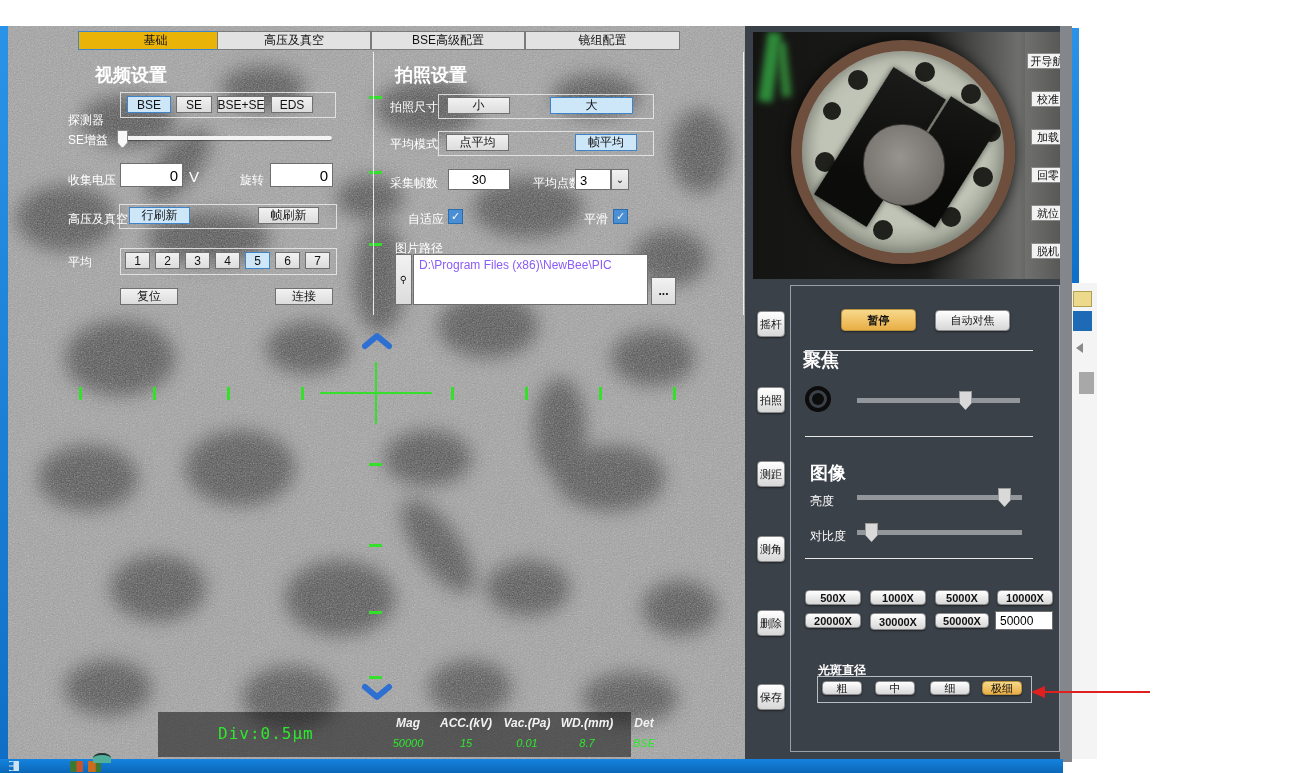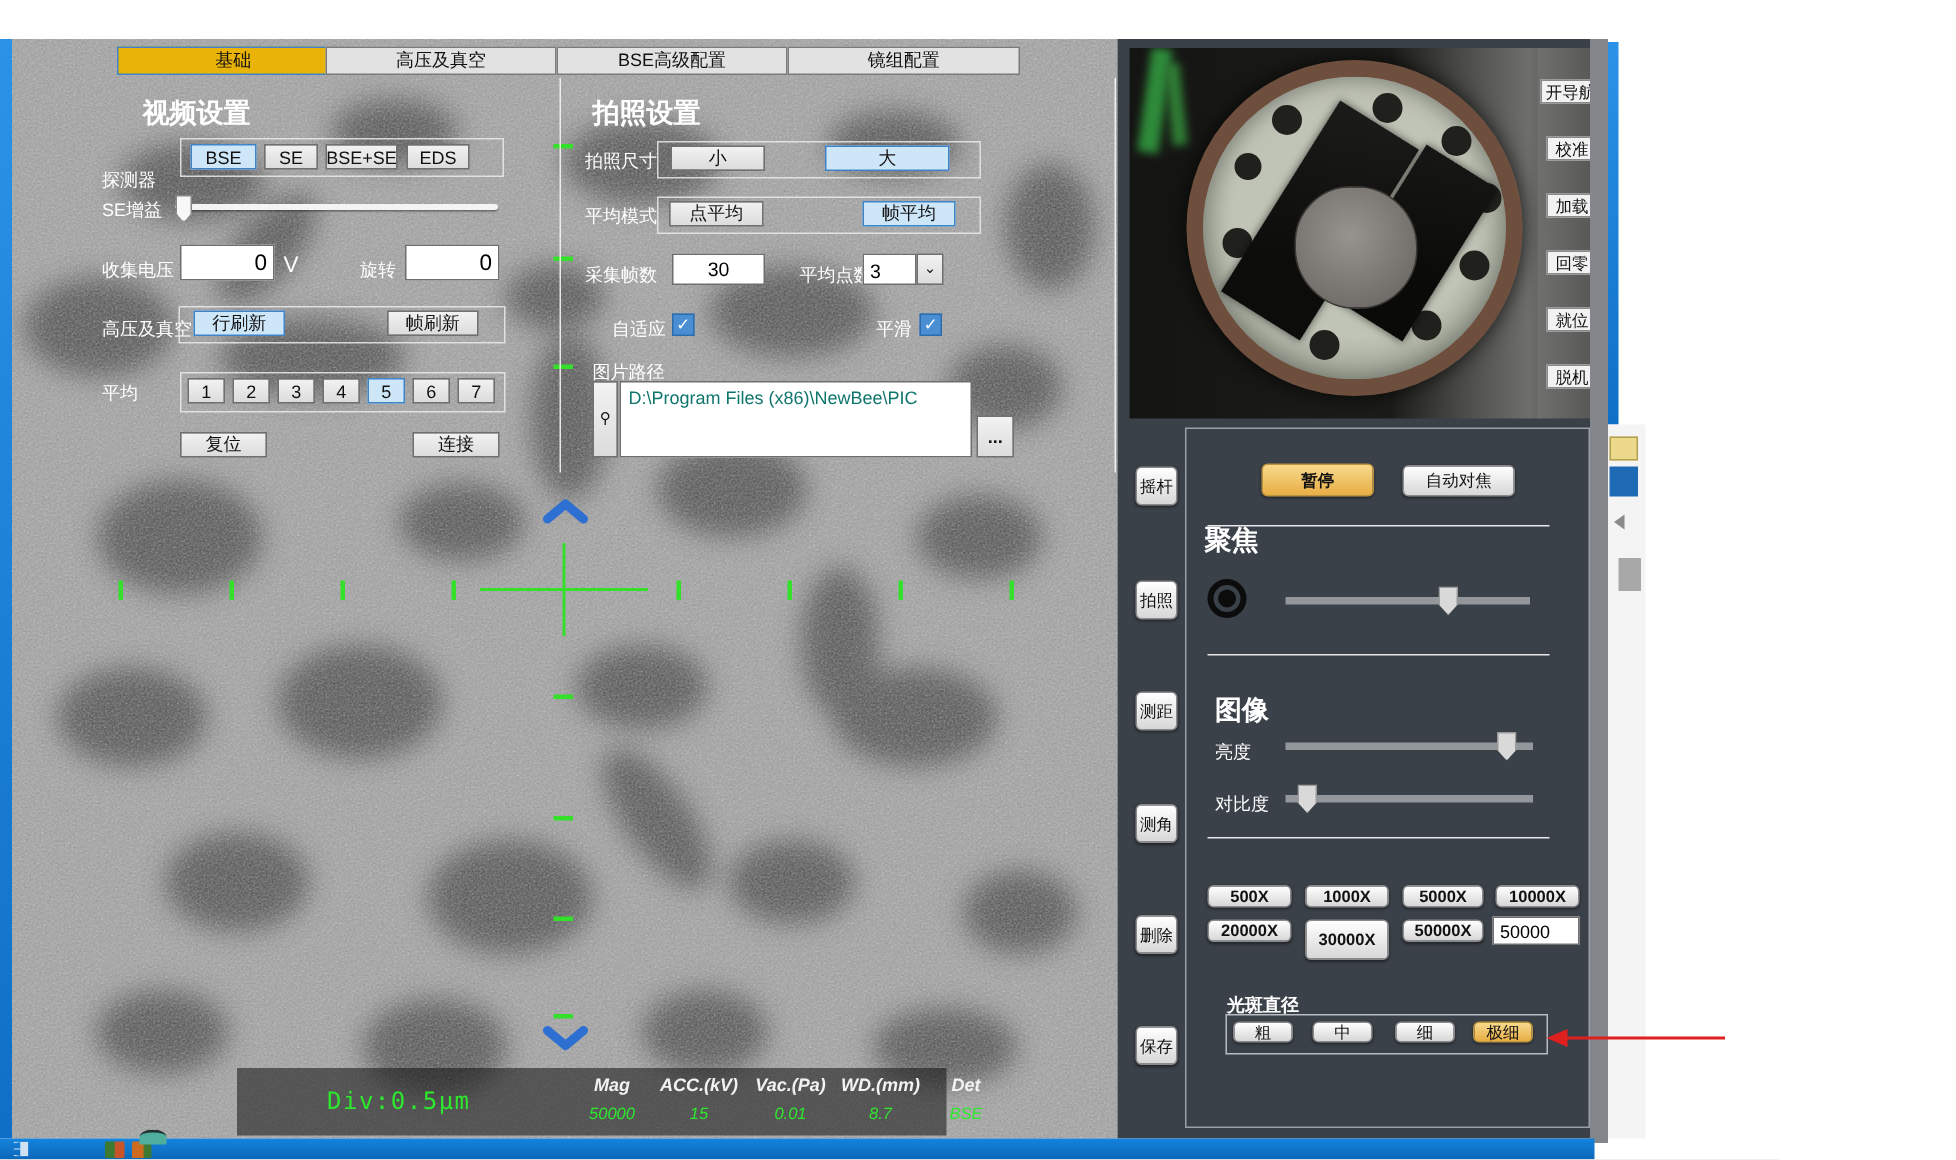--- a/index.html
+++ b/index.html
@@ -288,21 +288,21 @@
       </div>
   <div class="abs wlabel" style="left:584px;top:211px;">平滑</div>
   <div class="abs checkbox" style="left:613px;top:209px;">
         <span>✓</span>
       </div>
 
   <div class="abs wlabel" style="left:395px;top:240px;">图片路径</div>
   <div class="abs btn" style="left:395px;top:254px;width:17px;height:51px;font-size:10px;">
         <span>⚲</span>
       </div>
-  <div class="abs" style="left:413px;top:254px;width:235px;height:51px;background:#fff;border:1px solid #6e6e6e;box-sizing:border-box;font-size:12px;color:#0f766e;padding:3px 5px;">D:\Program Files (x86)\NewBee\PIC</div>
+  <div class="abs" style="left:413px;top:254px;width:235px;height:51px;background:#fff;border:1px solid #6e6e6e;box-sizing:border-box;font-size:12px;color:#8b5cf6;padding:3px 5px;">D:\Program Files (x86)\NewBee\PIC</div>
   <div class="abs btn" style="left:651px;top:277px;width:25px;height:28px;font-weight:bold;">
         <span>...</span>
       </div>
 </div>
 
 <div id="rpanel" class="abs">
 
   <div id="photo" class="abs">
     <div class="abs" style="left:10px;top:0;width:14px;height:70px;background:#2e8b3a;filter:blur(3px);transform:rotate(8deg);"></div>
     <div class="abs" style="left:26px;top:10px;width:10px;height:55px;background:#2f7d35;filter:blur(3px);transform:rotate(-6deg);"></div>
@@ -396,21 +396,21 @@
       </div>
   <div class="abs pill" style="left:190px;top:564px;width:54px;height:15px;font-weight:bold;">
         <span>5000X</span>
       </div>
   <div class="abs pill" style="left:252px;top:564px;width:56px;height:15px;font-weight:bold;">
         <span>10000X</span>
       </div>
   <div class="abs pill" style="left:60px;top:587px;width:56px;height:15px;font-weight:bold;">
         <span>20000X</span>
       </div>
-  <div class="abs pill" style="left:125px;top:587px;width:56px;height:27px;font-weight:bold;text-align:center;">
+  <div class="abs pill" style="left:125px;top:587px;width:56px;height:17px;font-weight:bold;text-align:center;">
         <span>30000X</span>
       </div>
   <div class="abs pill" style="left:190px;top:587px;width:54px;height:15px;font-weight:bold;">
         <span>50000X</span>
       </div>
   <input class="abs inputbox" style="left: 250px; top: 585px; width: 58px; height: 19px; font-size: 12px;" value="50000">
 
   <div class="abs wlabel" style="left:73px;top:636px;font-weight:bold;">光斑直径</div>
   <div class="abs groupbox" style="left:72px;top:650px;width:213px;height:25px;border-color:#b8bdc4;"></div>
   <div class="abs pill" style="left:77px;top:655px;width:40px;height:14px;">

